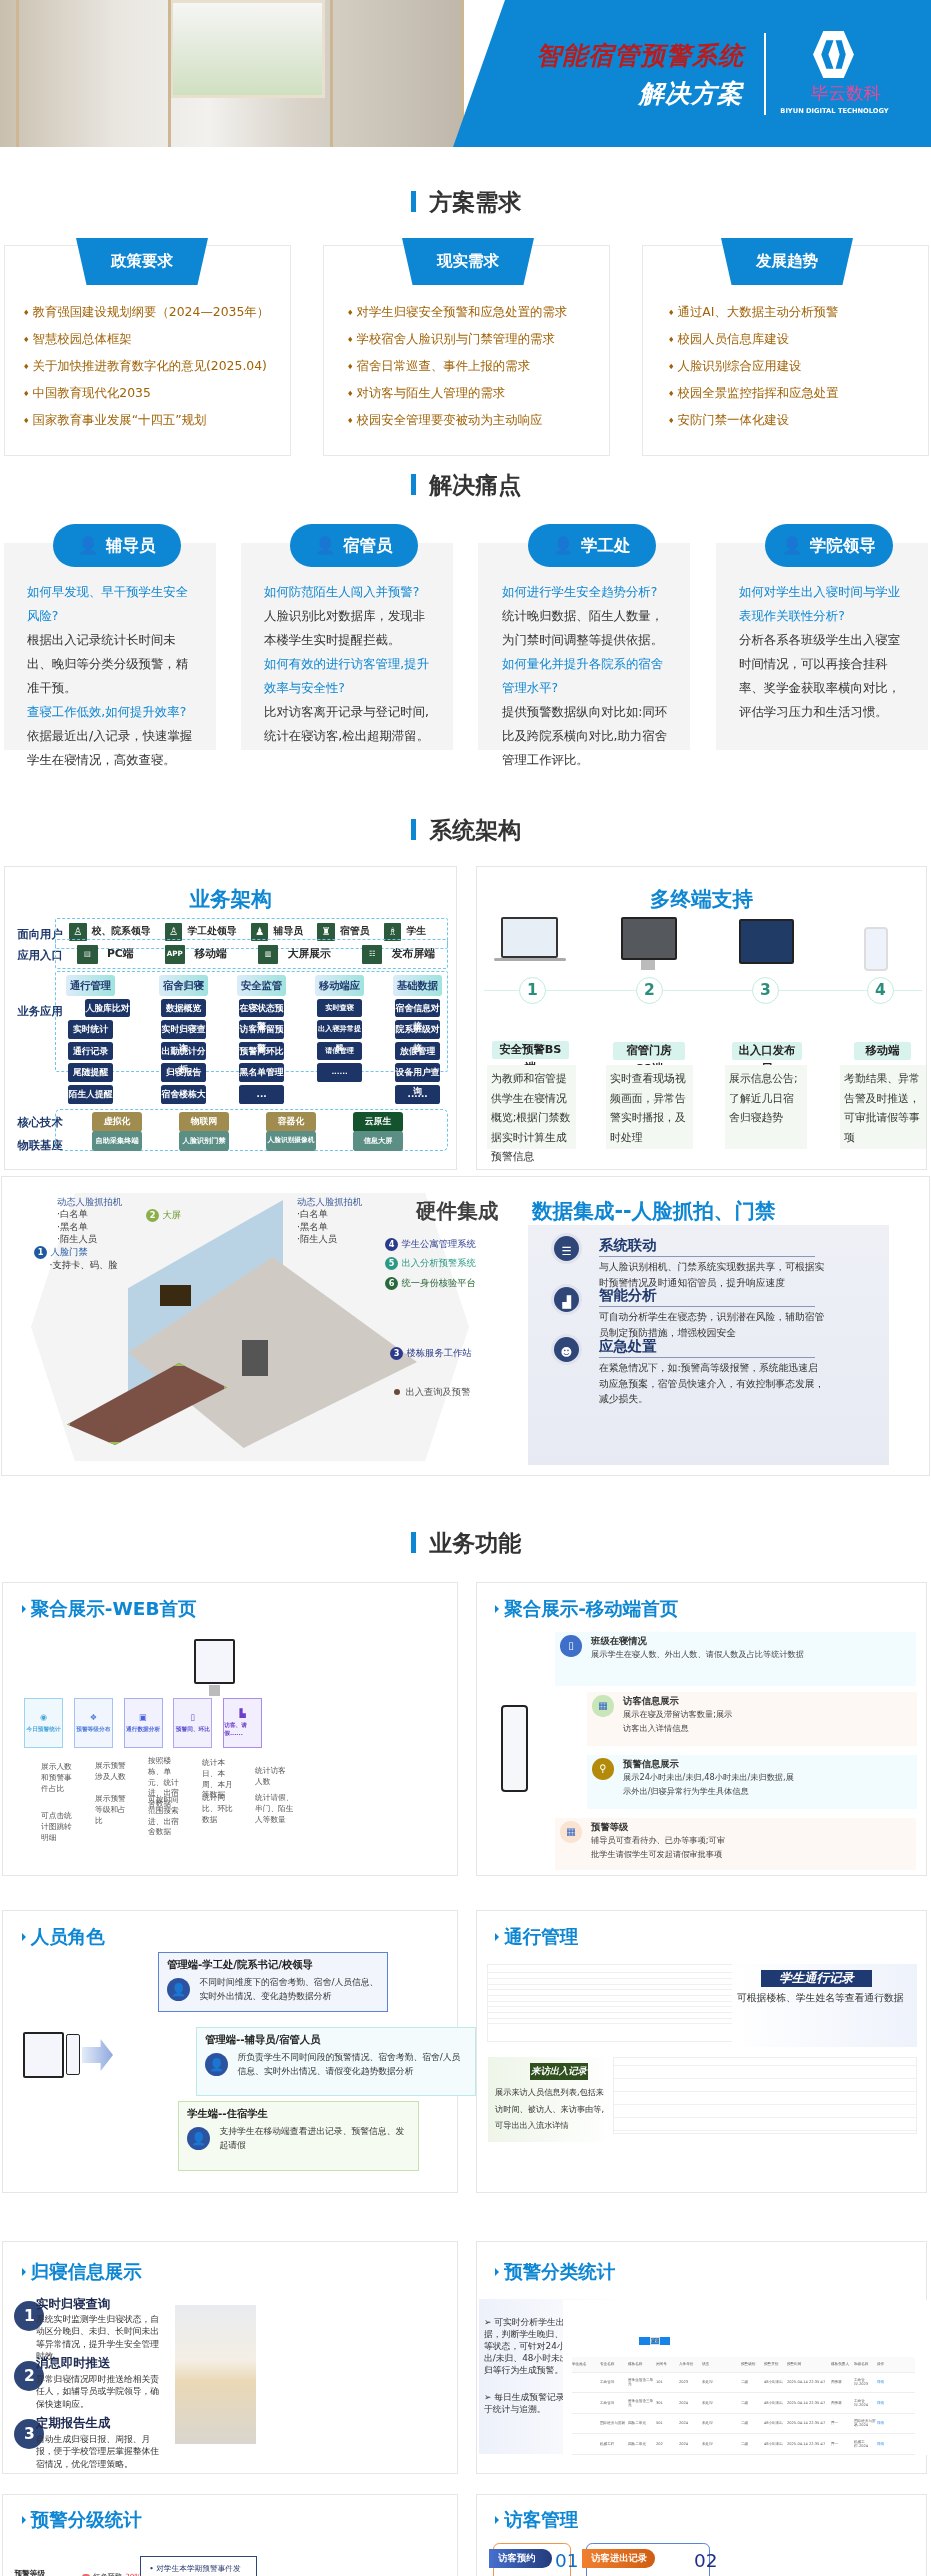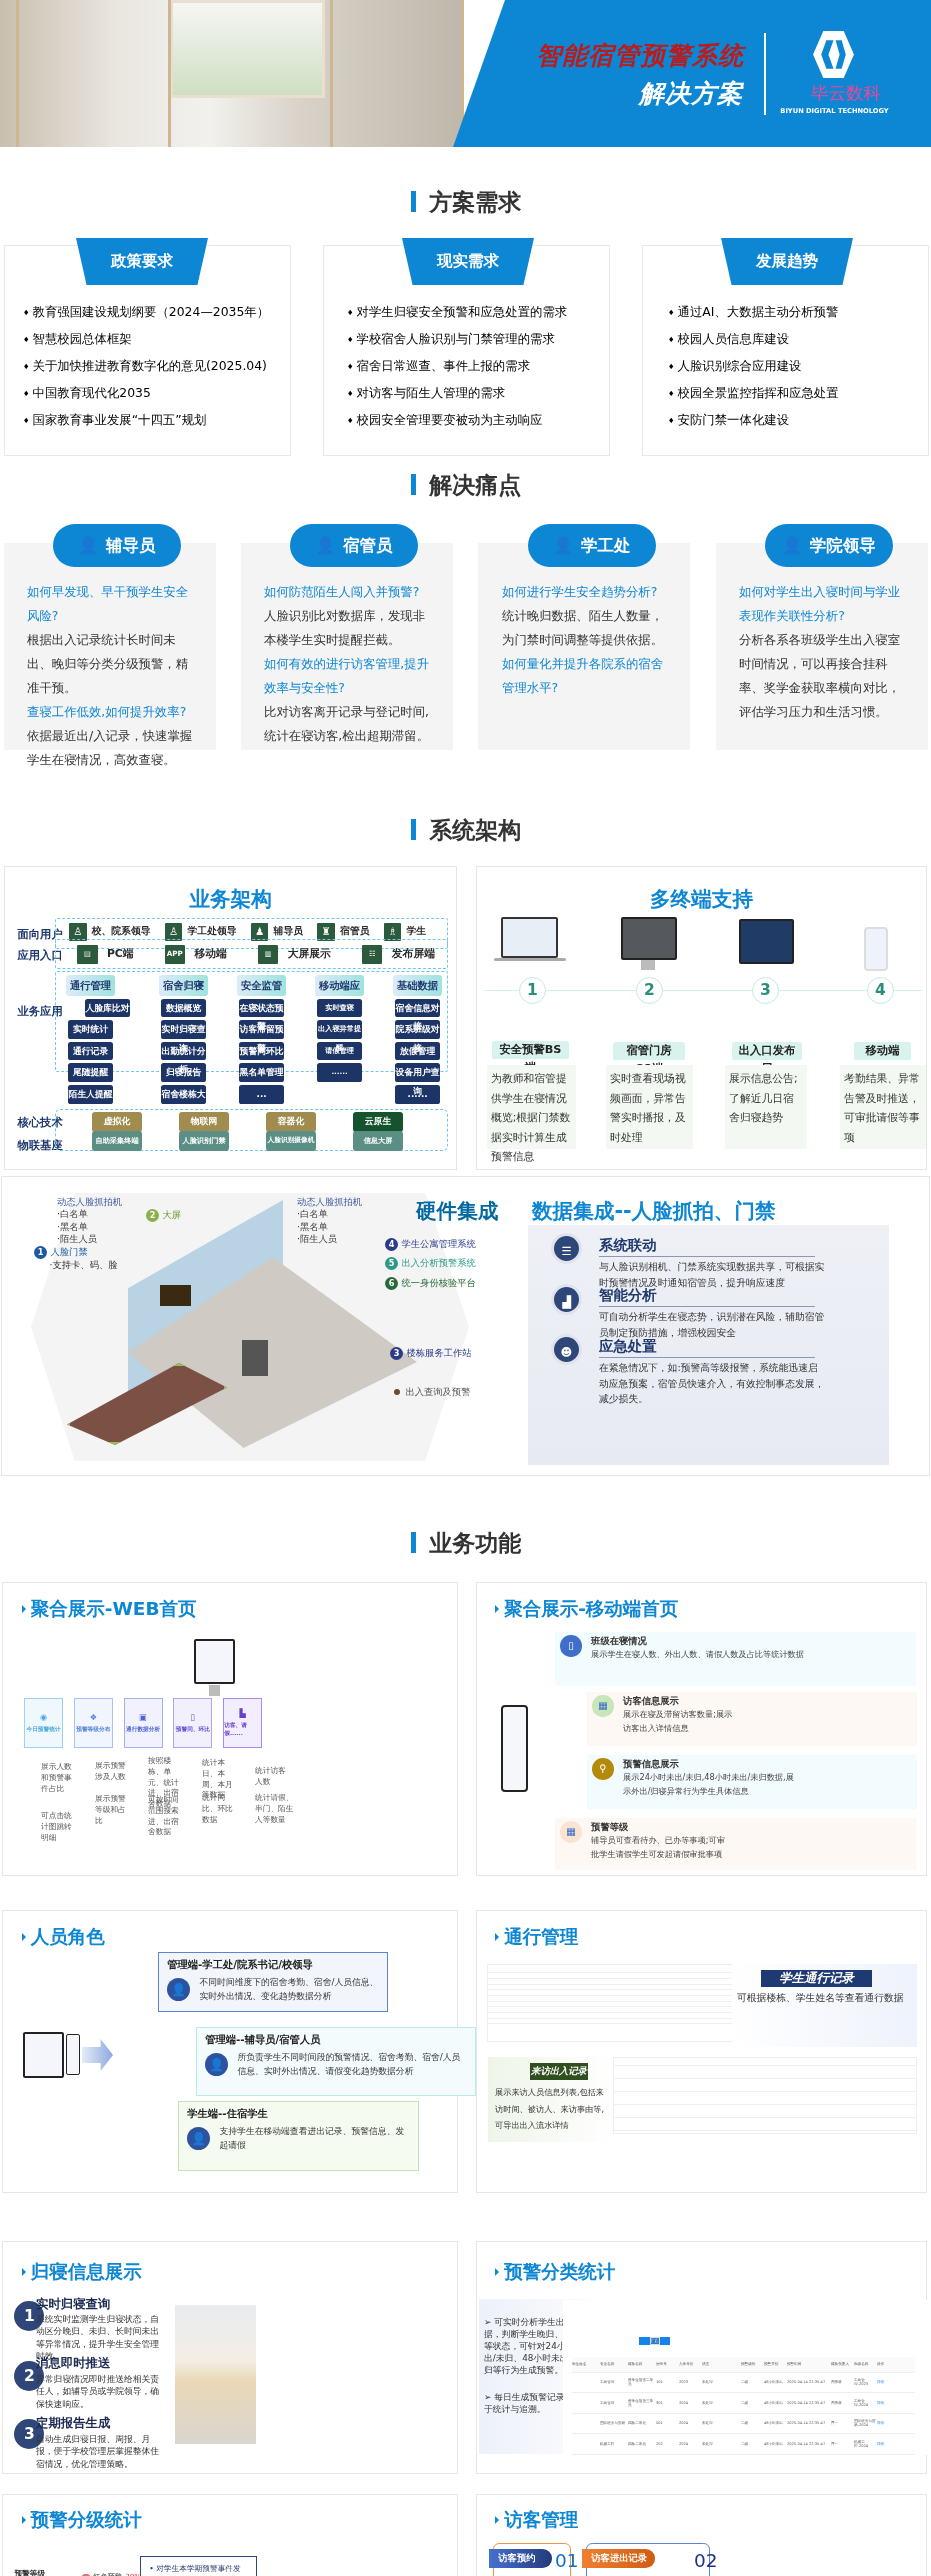--- a/index.html
+++ b/index.html
@@ -14,21 +14,21 @@
 .hero-title2{left:639px;top:77px;font-size:25px;font-weight:bold;color:#fff;font-style:italic;letter-spacing:1px}
 .hero-divider{left:764px;top:33px;width:1.5px;height:82px;background:#fff}
 .logo-mark{left:813px;top:31px;width:41px;height:47px}
 .logo-name{left:788px;top:81px;width:93px;text-align:right;font-size:17.5px;font-weight:normal;color:#ec4899}
 .logo-en{left:778px;top:107px;width:113px;text-align:center;font-size:6.7px;font-weight:bold;color:#fff;letter-spacing:0}
 .sec-title{width:932px;text-align:center;font-size:23px;font-weight:bold;color:#333}
 .sec-title .bar{display:inline-block;width:5.2px;height:20.6px;background:#0d86d3;vertical-align:middle;margin-right:13.4px;position:relative;top:-2.1px}
 .req-card{top:245px;width:287px;height:211px;border:1.5px solid #e8e8e8;background:#fff}
 .req-tab{top:238px;width:132px;height:47px;background:#0d86d3;clip-path:polygon(0 0,100% 0,92% 100%,8% 100%);color:#fff;font-size:15.5px;font-weight:bold;text-align:center;line-height:47px}
 .req-list{top:299px;list-style:none}
-.req-list li{font-size:12.4px;color:#000000;line-height:25px;white-space:nowrap}
+.req-list li{font-size:12.4px;color:#a16207;line-height:25px;white-space:nowrap}
 .req-list li::before{content:"♦";font-size:7.2px;margin-right:3.1px;position:relative;top:-1.5px}
 .pain-card{top:543px;width:212px;height:207px;background:#f4f4f4}
 .pain-pill{top:524px;width:128px;height:43px;border-radius:21.6px;background:#0d86d3;color:#fff;font-size:16.5px;font-weight:bold;display:flex;align-items:center;justify-content:center;gap:7.2px}
 .pain-text{top:580px;width:170px;font-size:12.4px;line-height:24px;color:#333}
 .pain-text .q{color:#0d86d3}
 .frame{border:1.5px solid #e6e6e6;background:#fff}
 .arch-title{font-size:20.6px;font-weight:bold;color:#0d86d3;text-align:center}
 .dash-box{border:1px dashed #6fc6ec;border-radius:2.1px}
 .row-label{font-size:11.3px;font-weight:bold;color:#203a6e}
 .user-item{display:flex;align-items:center;gap:5.2px;font-size:13.4px;font-weight:bold;color:#2b2b2b}
@@ -156,20 +156,21 @@
 
 <div class="abs pain-card" style="left:478px"></div>
 <div class="abs pain-pill" style="left:528px">
     <span>👤</span>
     <span>学工处</span>
   </div>
 <div class="abs pain-text" style="left:502px">
   <div class="q">如何进行学生安全趋势分析?</div>
   <div>统计晚归数据、陌生人数量，为门禁时间调整等提供依据。</div>
   <div class="q">如何量化并提升各院系的宿舍管理水平?</div>
+  <div>提供预警数据纵向对比如:同环比及跨院系横向对比,助力宿舍管理工作评比。</div>
 </div>
 
 <div class="abs pain-card" style="left:716px"></div>
 <div class="abs pain-pill" style="left:765px">
     <span>👤</span>
     <span>学院领导</span>
   </div>
 <div class="abs pain-text" style="left:739px">
   <div class="q">如何对学生出入寝时间与学业表现作关联性分析?</div>
   <div>分析各系各班级学生出入寝室时间情况，可以再接合挂科率、奖学金获取率横向对比，评估学习压力和生活习惯。</div>
@@ -332,21 +333,21 @@
 <div class="abs hw-label" style="left:34px;top:1246px;color:#1f5aa0">
   <div><span class="hw-num" style="background:#1f5aa0">1</span><span>人脸门禁</span></div>
   <div style="color:#333;margin-left:15.5px">·支持卡、码、脸</div>
 </div>
 <div class="abs hw-label" style="left:385px;top:1238px;color:#2b3a8a"><span class="hw-num" style="background:#2b3a8a">4</span><span>学生公寓管理系统</span></div>
 <div class="abs hw-label" style="left:385px;top:1257px;color:#2a9a84"><span class="hw-num" style="background:#2a9a84">5</span><span>出入分析预警系统</span></div>
 <div class="abs hw-label" style="left:385px;top:1277px;color:#2a6a3a"><span class="hw-num" style="background:#2a6a3a">6</span><span>统一身份核验平台</span></div>
 <div class="abs hw-label" style="left:390px;top:1347px;color:#2b3a8a"><span class="hw-num" style="background:#2b3a8a">3</span><span>楼栋服务工作站</span></div>
 <div class="abs hw-label" style="left:394px;top:1386px;color:#555"><span style="display:inline-block;width:6.2px;height:6.2px;border-radius:50%;background:#6b4a3a;margin-right:5.2px"></span><span>出入查询及预警</span></div>
 
-<div class="abs" style="left:416px;top:1197px;font-size:20.6px;font-weight:bold;color:#0369a1">硬件集成</div>
+<div class="abs" style="left:416px;top:1197px;font-size:20.6px;font-weight:bold;color:#404040">硬件集成</div>
 <div class="abs" style="left:532px;top:1197px;font-size:20.6px;font-weight:bold;color:#0d86d3">数据集成--人脸抓拍、门禁</div>
 <div class="abs di-panel" style="left:528px;top:1225px;width:361px;height:240px"></div>
 <div class="abs di-circ" style="left:551px;top:1233px">☰</div>
 <div class="abs di-title" style="left:599px;top:1236px">系统联动</div>
 <div class="abs di-text" style="left:599px;top:1259px">与人脸识别相机、门禁系统实现数据共享，可根据实时预警情况及时通知宿管员，提升响应速度</div>
 <div class="abs di-circ" style="left:551px;top:1284px">▟</div>
 <div class="abs di-title" style="left:599px;top:1286px">智能分析</div>
 <div class="abs di-text" style="left:599px;top:1309px">可自动分析学生在寝态势，识别潜在风险，辅助宿管员制定预防措施，增强校园安全</div>
 <div class="abs di-circ" style="left:551px;top:1334px">☻</div>
 <div class="abs di-title" style="left:599px;top:1337px">应急处置</div>

